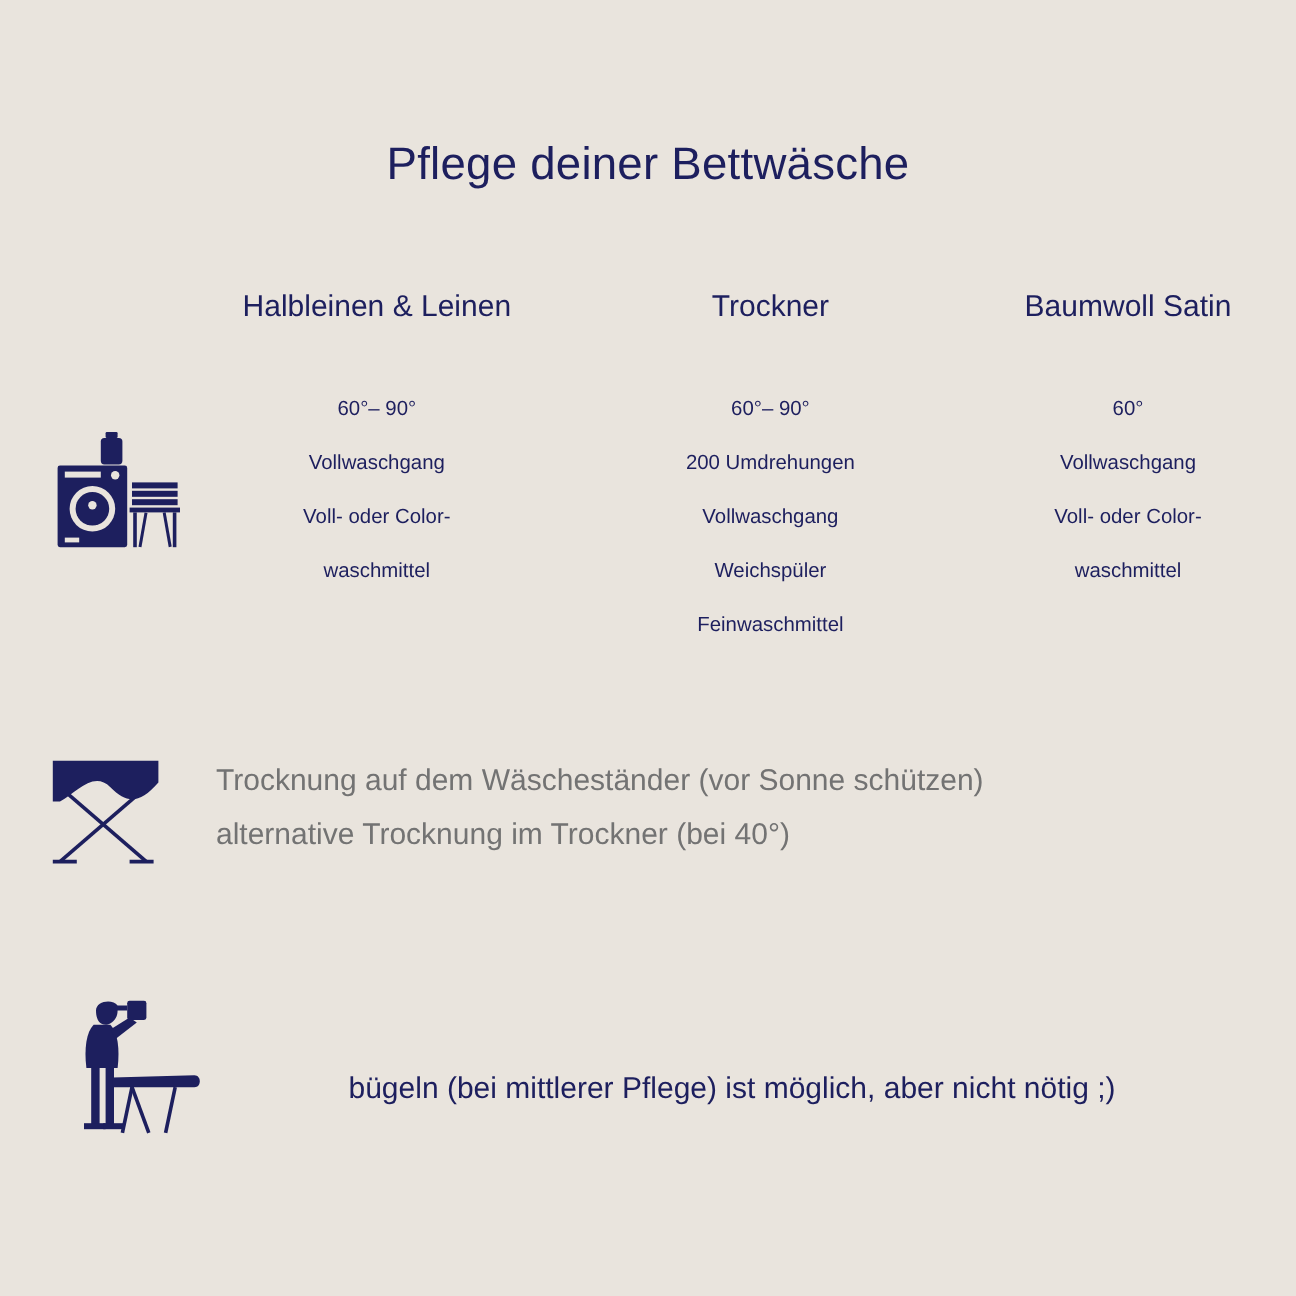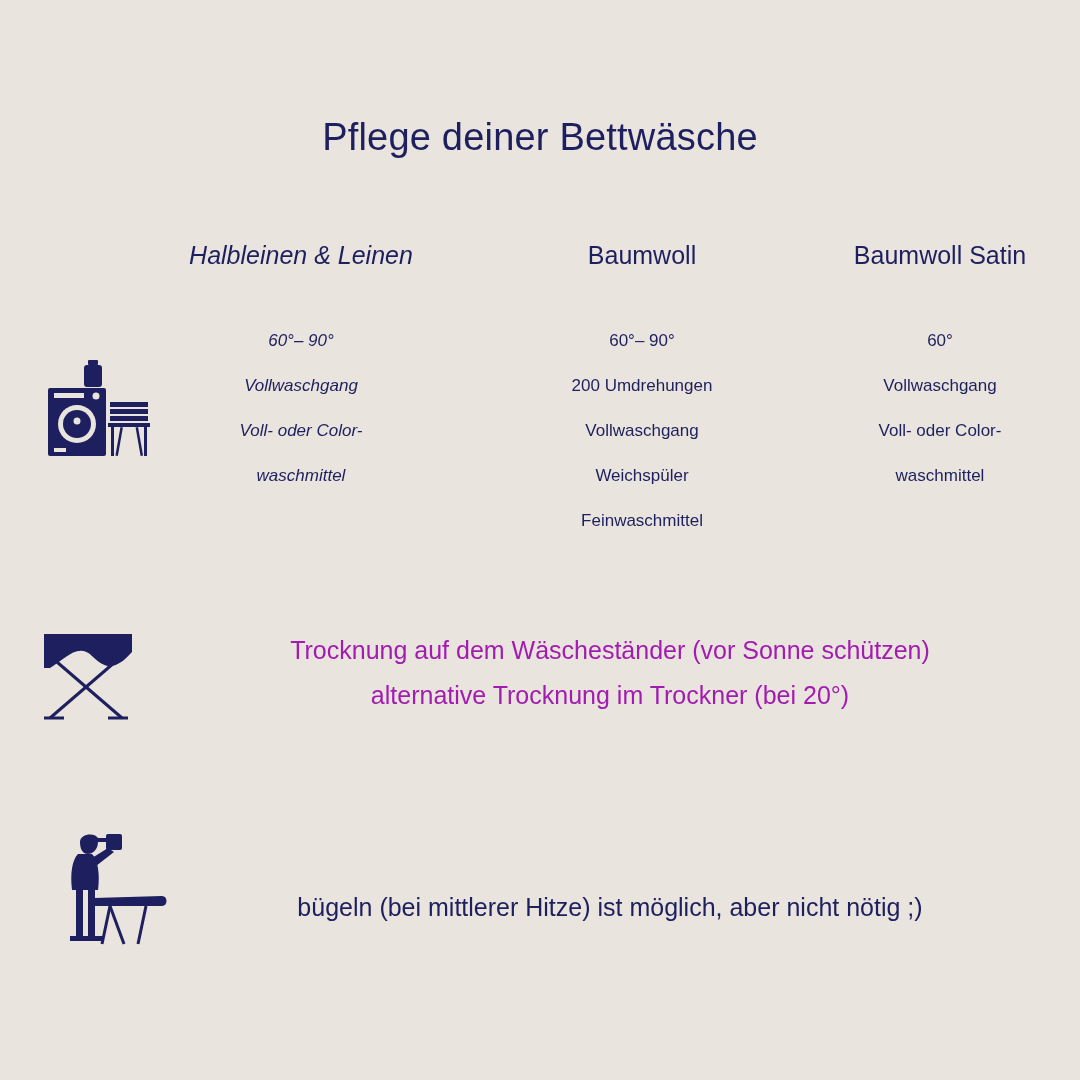--- a/index.html
+++ b/index.html
@@ -51,40 +51,39 @@
   .col-head {
     font-size: 25px;
     line-height: 34px;
     margin-bottom: 46px;
     white-space: nowrap;
   }
   .col-lines {
     font-size: 17px;
     line-height: 45px;
   }
-  .col-1 { left: 151px; width: 300px; font-style: italic; }
+  .col-1 { left: 164px; width: 300px; }
   .col-2 { left: 492px; width: 300px; }
   .col-3 { left: 790px; width: 300px; }
 
   
   .row-dry {
     position: absolute;
     top: 628px;
     left: 0;
     width: 1080px;
   }
   .row-dry .text {
     position: absolute;
     left: 180px;
     top: 0;
     width: 860px;
-    text-align: center;
     font-size: 25px;
     line-height: 45px;
-    color: #a21caf;
+    color: #737373;
   }
   .row-iron {
     position: absolute;
     top: 885px;
     left: 0;
     width: 1080px;
   }
   .row-iron .text {
     position: absolute;
     left: 180px;
@@ -151,21 +150,21 @@
       <div class="col-head">Halbleinen &amp; Leinen</div>
       <div class="col-lines">
         <div>60°– 90°</div>
         <div>Vollwaschgang</div>
         <div>Voll- oder Color-</div>
         <div>waschmittel</div>
       </div>
     </div>
 
     <div class="col col-2">
-      <div class="col-head">Baumwoll</div>
+      <div class="col-head">Trockner</div>
       <div class="col-lines">
         <div>60°– 90°</div>
         <div>200 Umdrehungen</div>
         <div>Vollwaschgang</div>
         <div>Weichspüler</div>
         <div>Feinwaschmittel</div>
       </div>
     </div>
 
     <div class="col col-3">
@@ -188,21 +187,21 @@
         <line x1="8" y1="92" x2="28" y2="92"></line>
         <line x1="72" y1="92" x2="92" y2="92"></line>
       </g>
       <path d="M8 8 L96 8 L96 26 C80 44 70 44 56 30 C42 16 28 34 14 42 L8 42 Z" fill="#1d1f5e"></path>
     </svg>
   </span>
 
   <div class="row-dry">
     <div class="text">
       <div>Trocknung auf dem Wäscheständer (vor Sonne schützen)</div>
-      <div>alternative Trocknung im Trockner (bei 20°)</div>
+      <div>alternative Trocknung im Trockner (bei 40°)</div>
     </div>
   </div>
 
   <span class="icon icon-ironing">
     <svg width="110" height="130" viewBox="0 0 110 130" xmlns="http://www.w3.org/2000/svg">
       <g fill="#1d1f5e">
 
         <path d="M22 16 C22 8 36 6 40 12 L48 12 L48 16 L40 16 C40 24 34 28 30 28 C24 28 22 22 22 16 Z"></path>
 
         <path d="M20 28 C14 34 12 48 14 64 L40 64 C42 48 40 34 34 28 Z"></path>
@@ -220,17 +219,17 @@
         <path d="M36 72 L104 70 C110 70 110 80 104 80 L36 80 Z" fill="#1d1f5e" stroke="none"></path>
         <line x1="52" y1="80" x2="44" y2="118"></line>
         <line x1="52" y1="80" x2="66" y2="118"></line>
         <line x1="88" y1="80" x2="80" y2="118"></line>
       </g>
     </svg>
   </span>
 
   <div class="row-iron">
     <div class="text">
-      <div>bügeln (bei mittlerer Hitze) ist möglich, aber nicht nötig ;)</div>
+      <div>bügeln (bei mittlerer Pflege) ist möglich, aber nicht nötig ;)</div>
     </div>
   </div>
 
 </div>
 
 </body></html>

